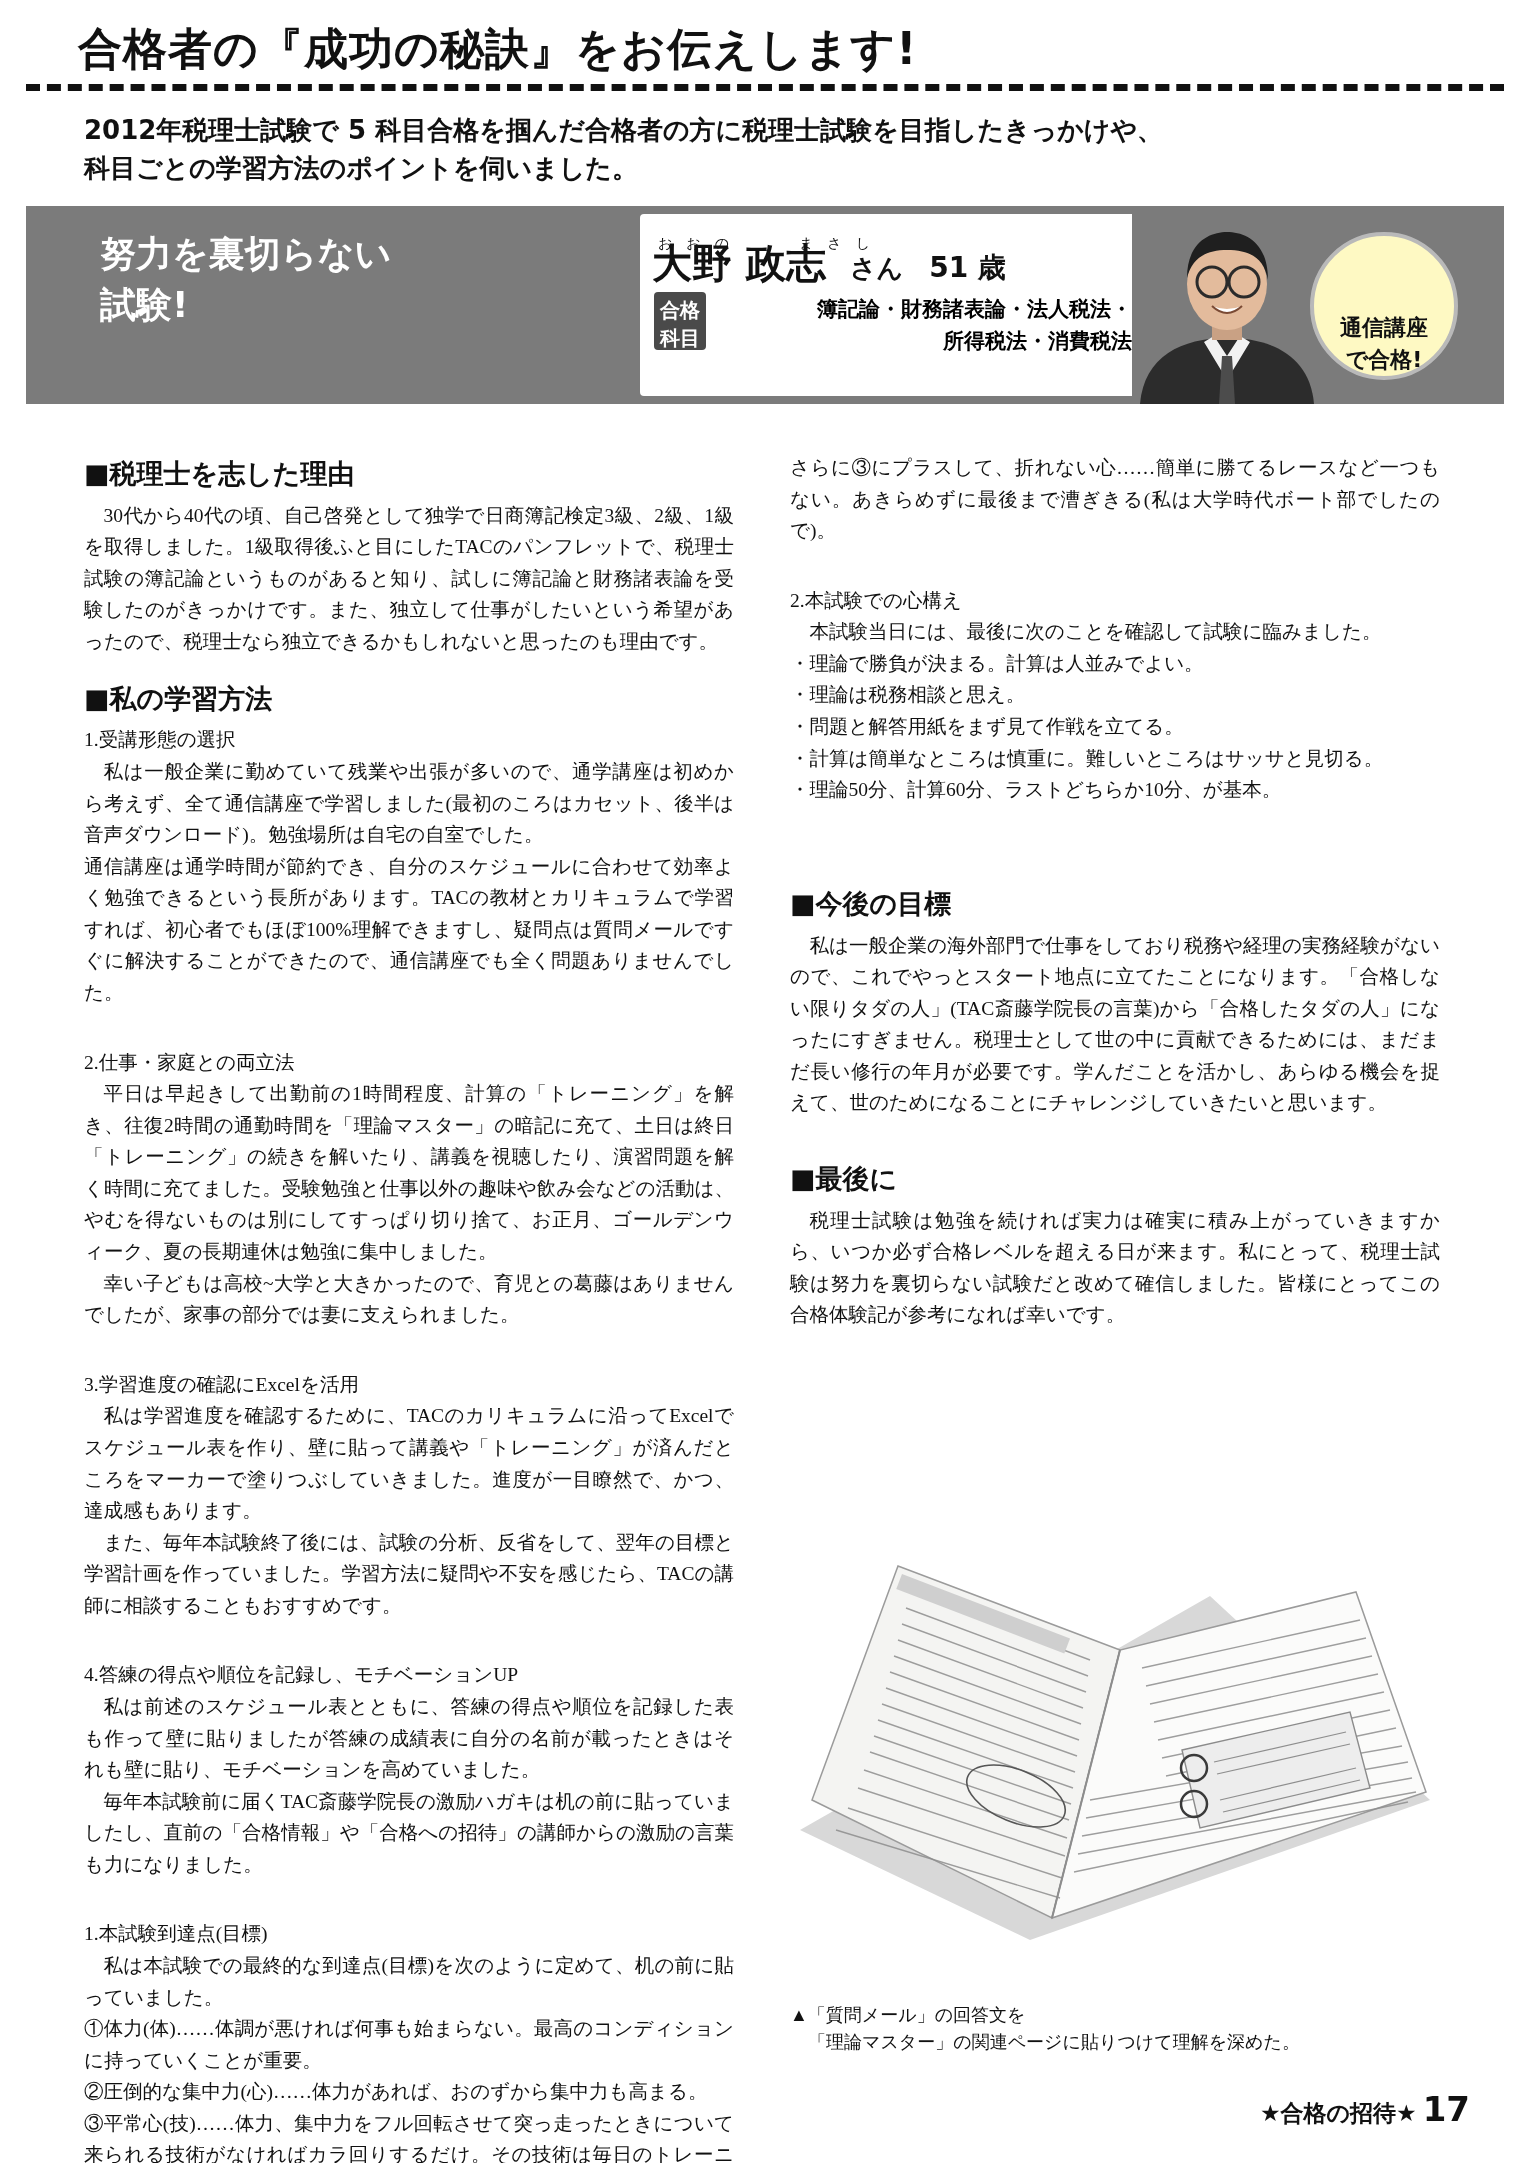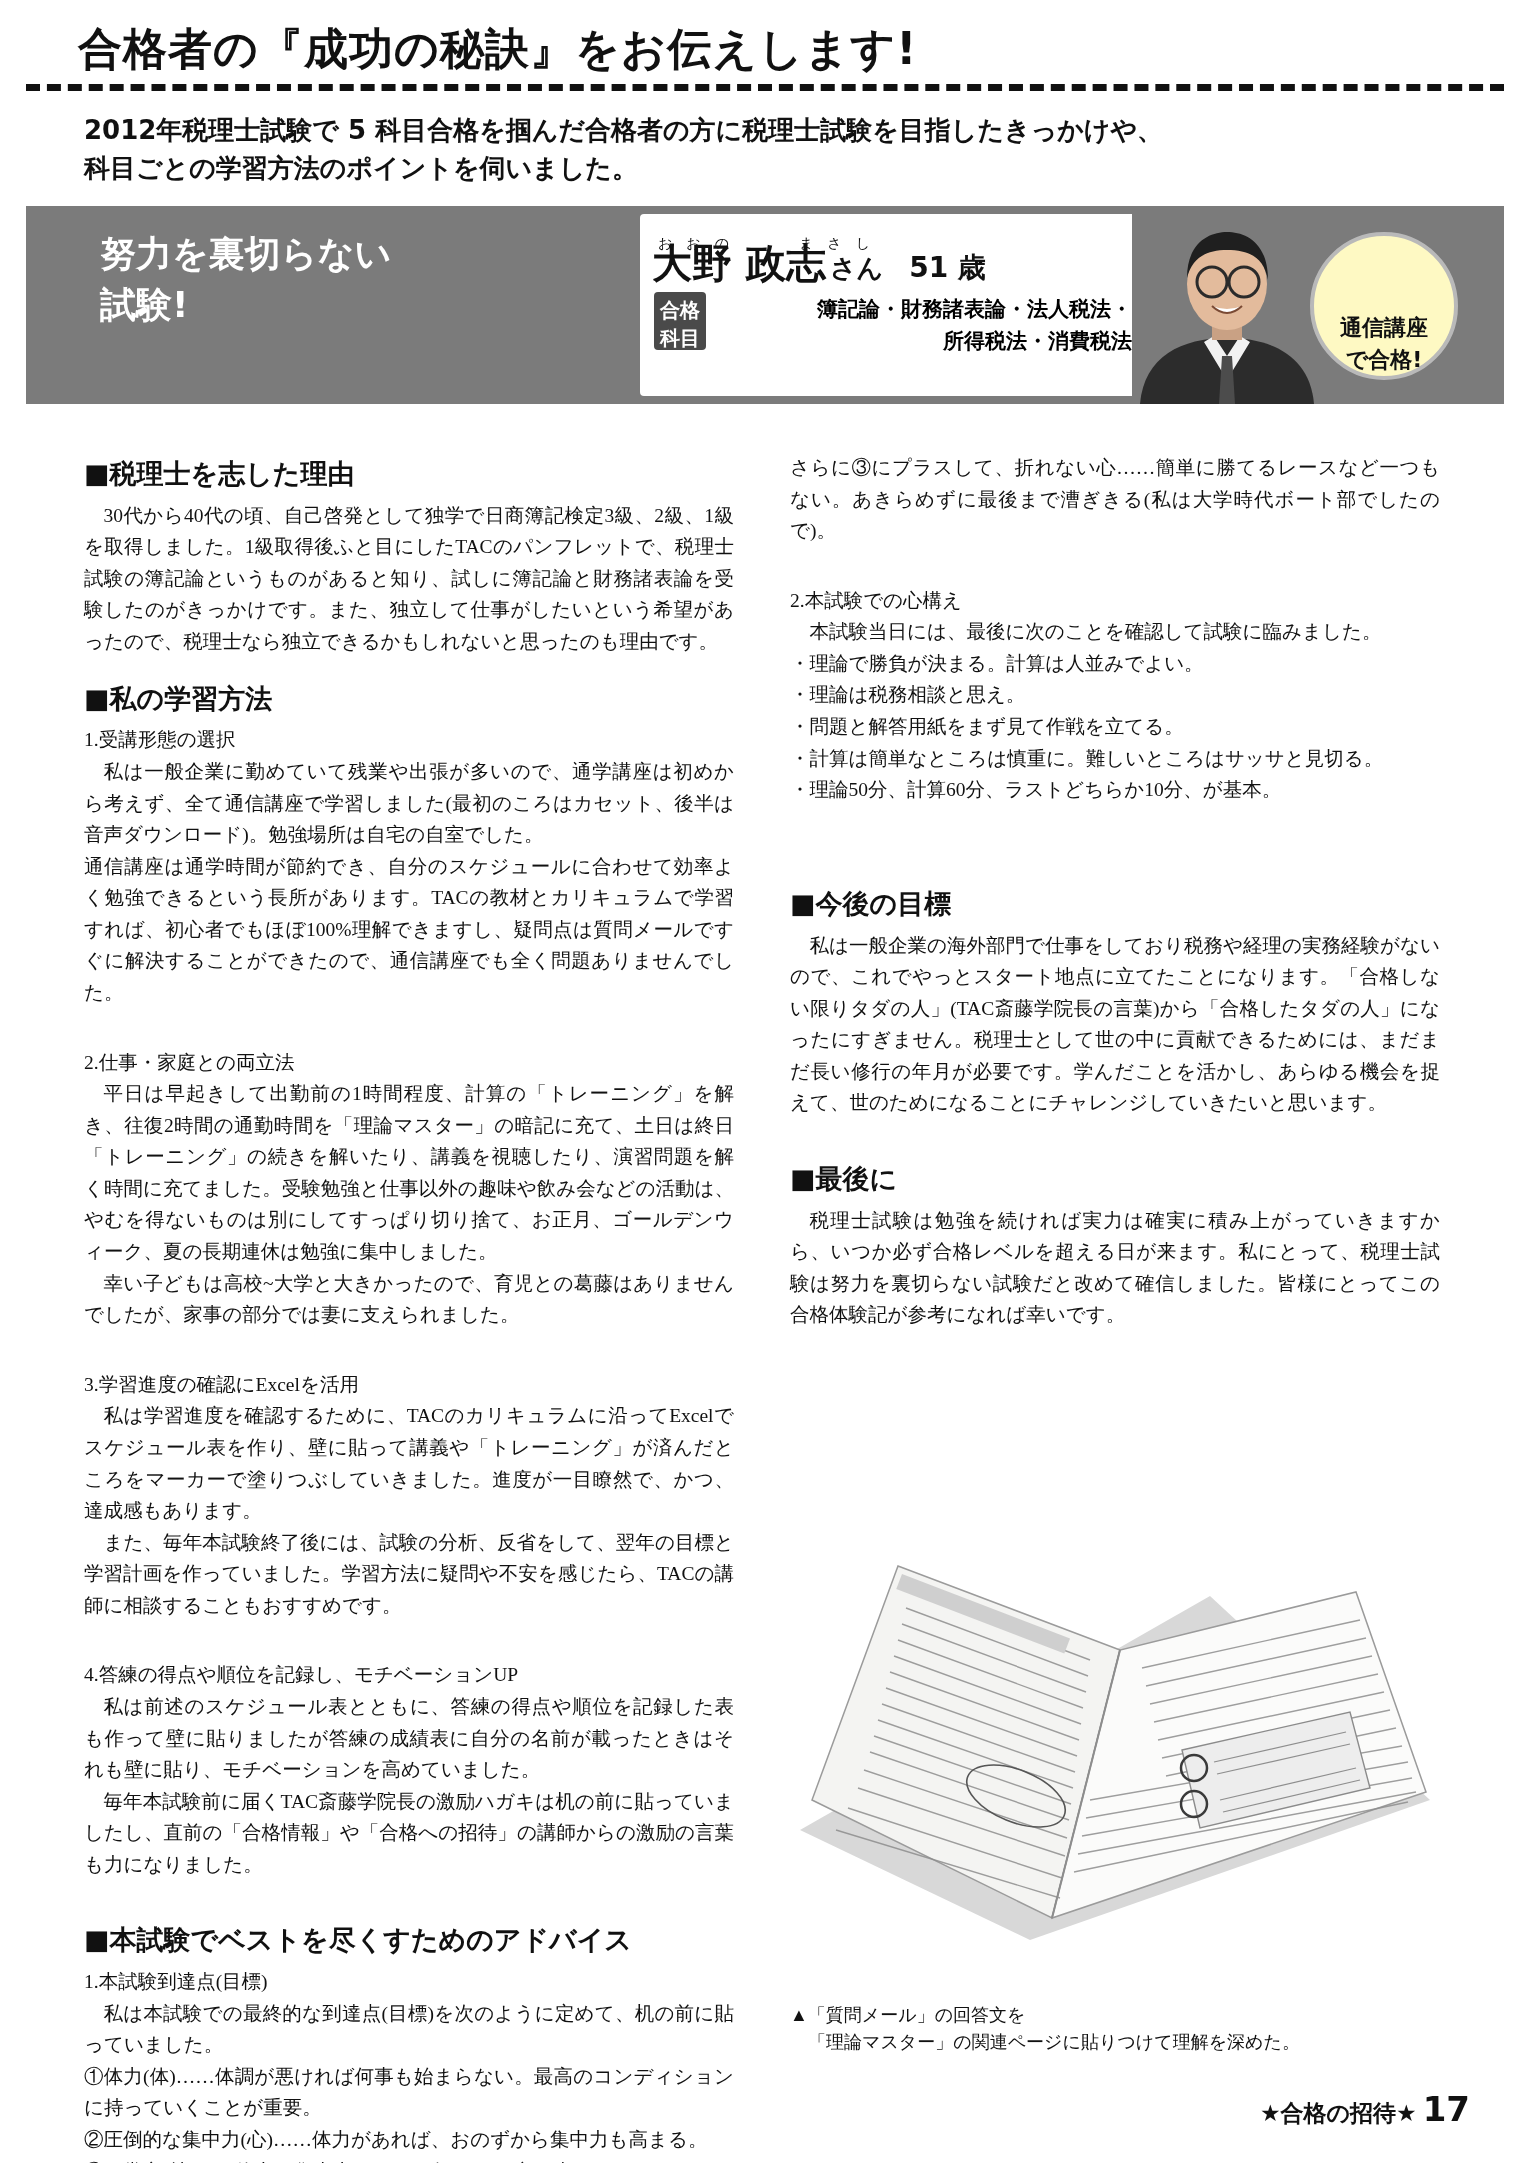--- a/index.html
+++ b/index.html
@@ -46,21 +46,21 @@
   .pc-rubyline{
     position:absolute;left:18px;top:8px;
     font-family:"DejaVu Sans","Liberation Sans",sans-serif;
     font-size:14px;letter-spacing:14px;color:#111;margin-top:13px;
   }
   .pc-name{
     position:absolute;left:12px;top:22px;
     font-family:"DejaVu Sans","Liberation Sans",sans-serif;
     font-weight:bold;font-size:40px;color:#111;
   }
-  .pc-san{font-size:26px;font-weight:bold;margin-left:4px;}
+  .pc-san{font-size:26px;font-weight:bold;margin-left:24px;}
   .pc-age{font-size:28px;font-weight:bold;margin-left:26px;}
   .pc-badge{
     position:absolute;left:14px;top:78px;width:52px;height:58px;
     background:#4a4a4a;color:#fff;border-radius:4px;
     font-family:"DejaVu Sans","Liberation Sans",sans-serif;
     font-weight:bold;font-size:20px;line-height:1.42;text-align:center;
     padding-top:4px;box-sizing:border-box;
   }
   .pc-subjects{
     position:absolute;left:92px;top:80px;width:400px;
@@ -212,21 +212,20 @@
 
     <div class="blk tight">
       <p class="h3">4.答練の得点や順位を記録し、モチベーションUP</p>
       <p class="ind">私は前述のスケジュール表とともに、答練の得点や順位を記録した表も作って壁に貼りましたが答練の成績表に自分の名前が載ったときはそれも壁に貼り、モチベーションを高めていました。</p>
       <p class="ind">毎年本試験前に届くTAC斎藤学院長の激励ハガキは机の前に貼っていましたし、直前の「合格情報」や「合格への招待」の講師からの激励の言葉も力になりました。</p>
     </div>
 
     <div class="blk" style="height:19px"></div>
 
     <div class="blk tight">
-      <p class="h2">■本試験でベストを尽くすためのアドバイス</p>
       <p class="h3">1.本試験到達点(目標)</p>
       <p class="ind">私は本試験での最終的な到達点(目標)を次のように定めて、机の前に貼っていました。</p>
       <p>①体力(体)……体調が悪ければ何事も始まらない。最高のコンディションに持っていくことが重要。</p>
       <p>②圧倒的な集中力(心)……体力があれば、おのずから集中力も高まる。</p>
       <p>③平常心(技)……体力、集中力をフル回転させて突っ走ったときについて来られる技術がなければカラ回りするだけ。その技術は毎日のトレーニングの積み重ねでしか身につかない。</p>
     </div>
 
   </div>
 
   <div class="col right">

